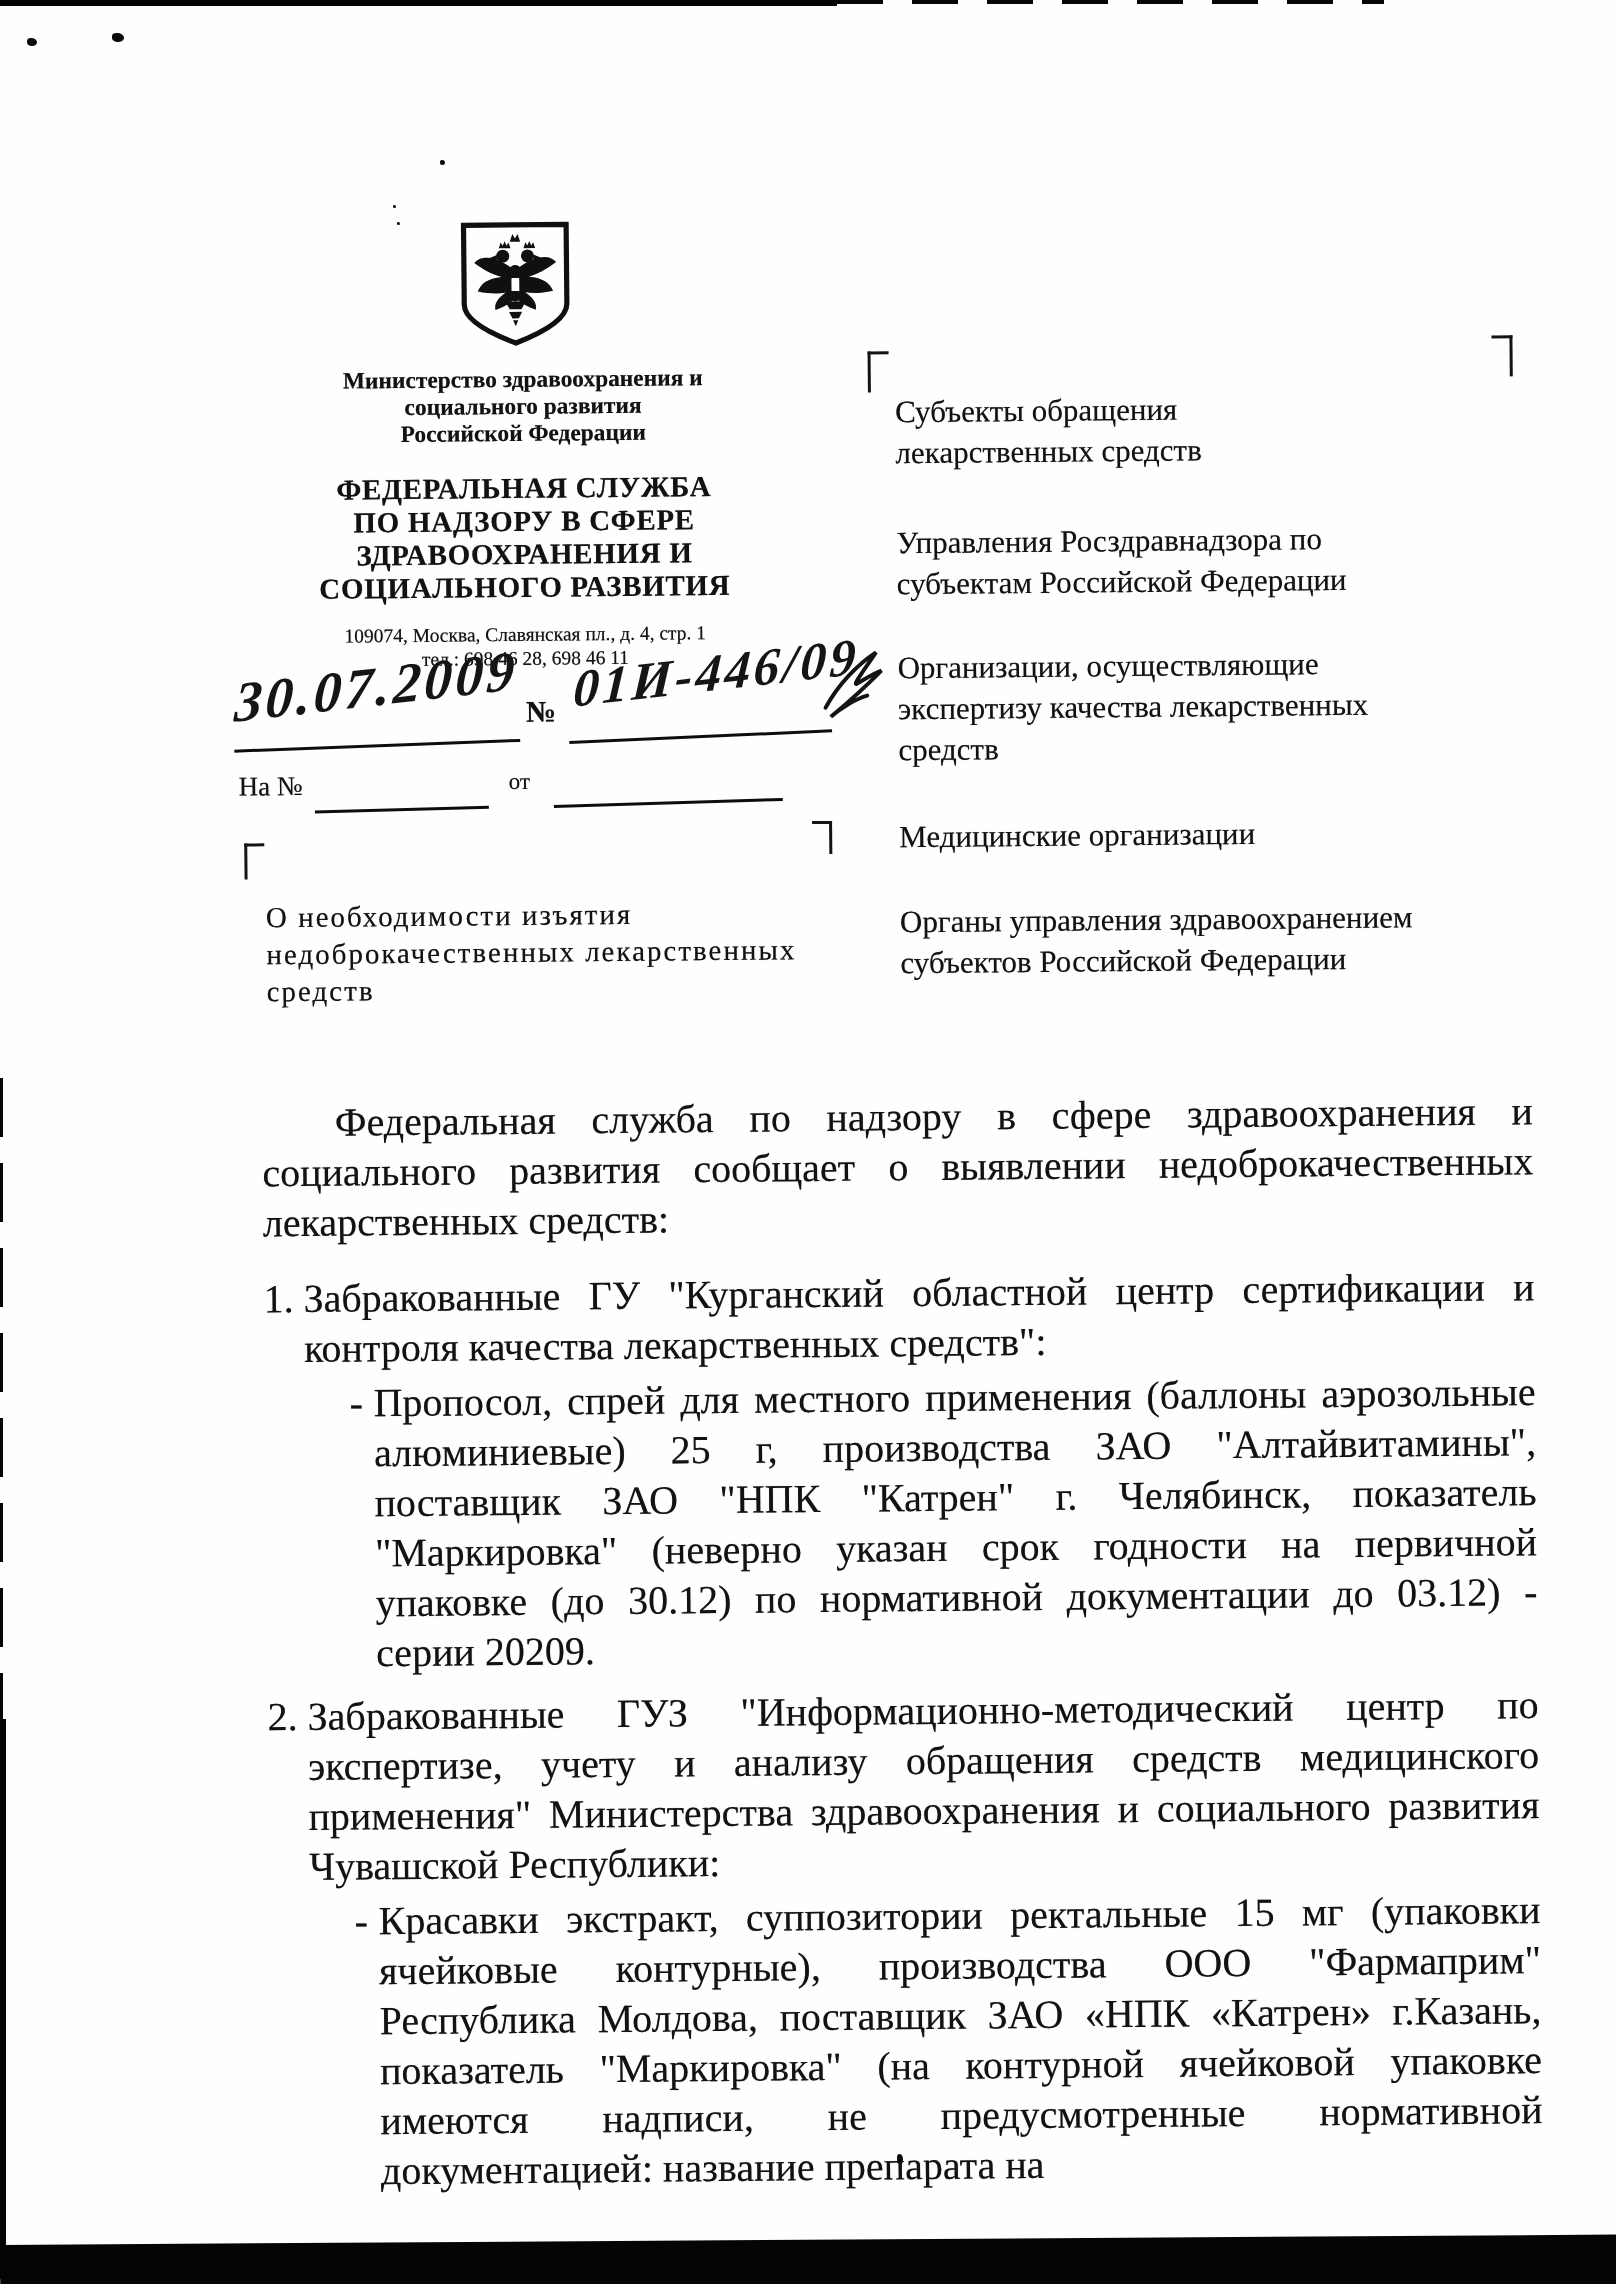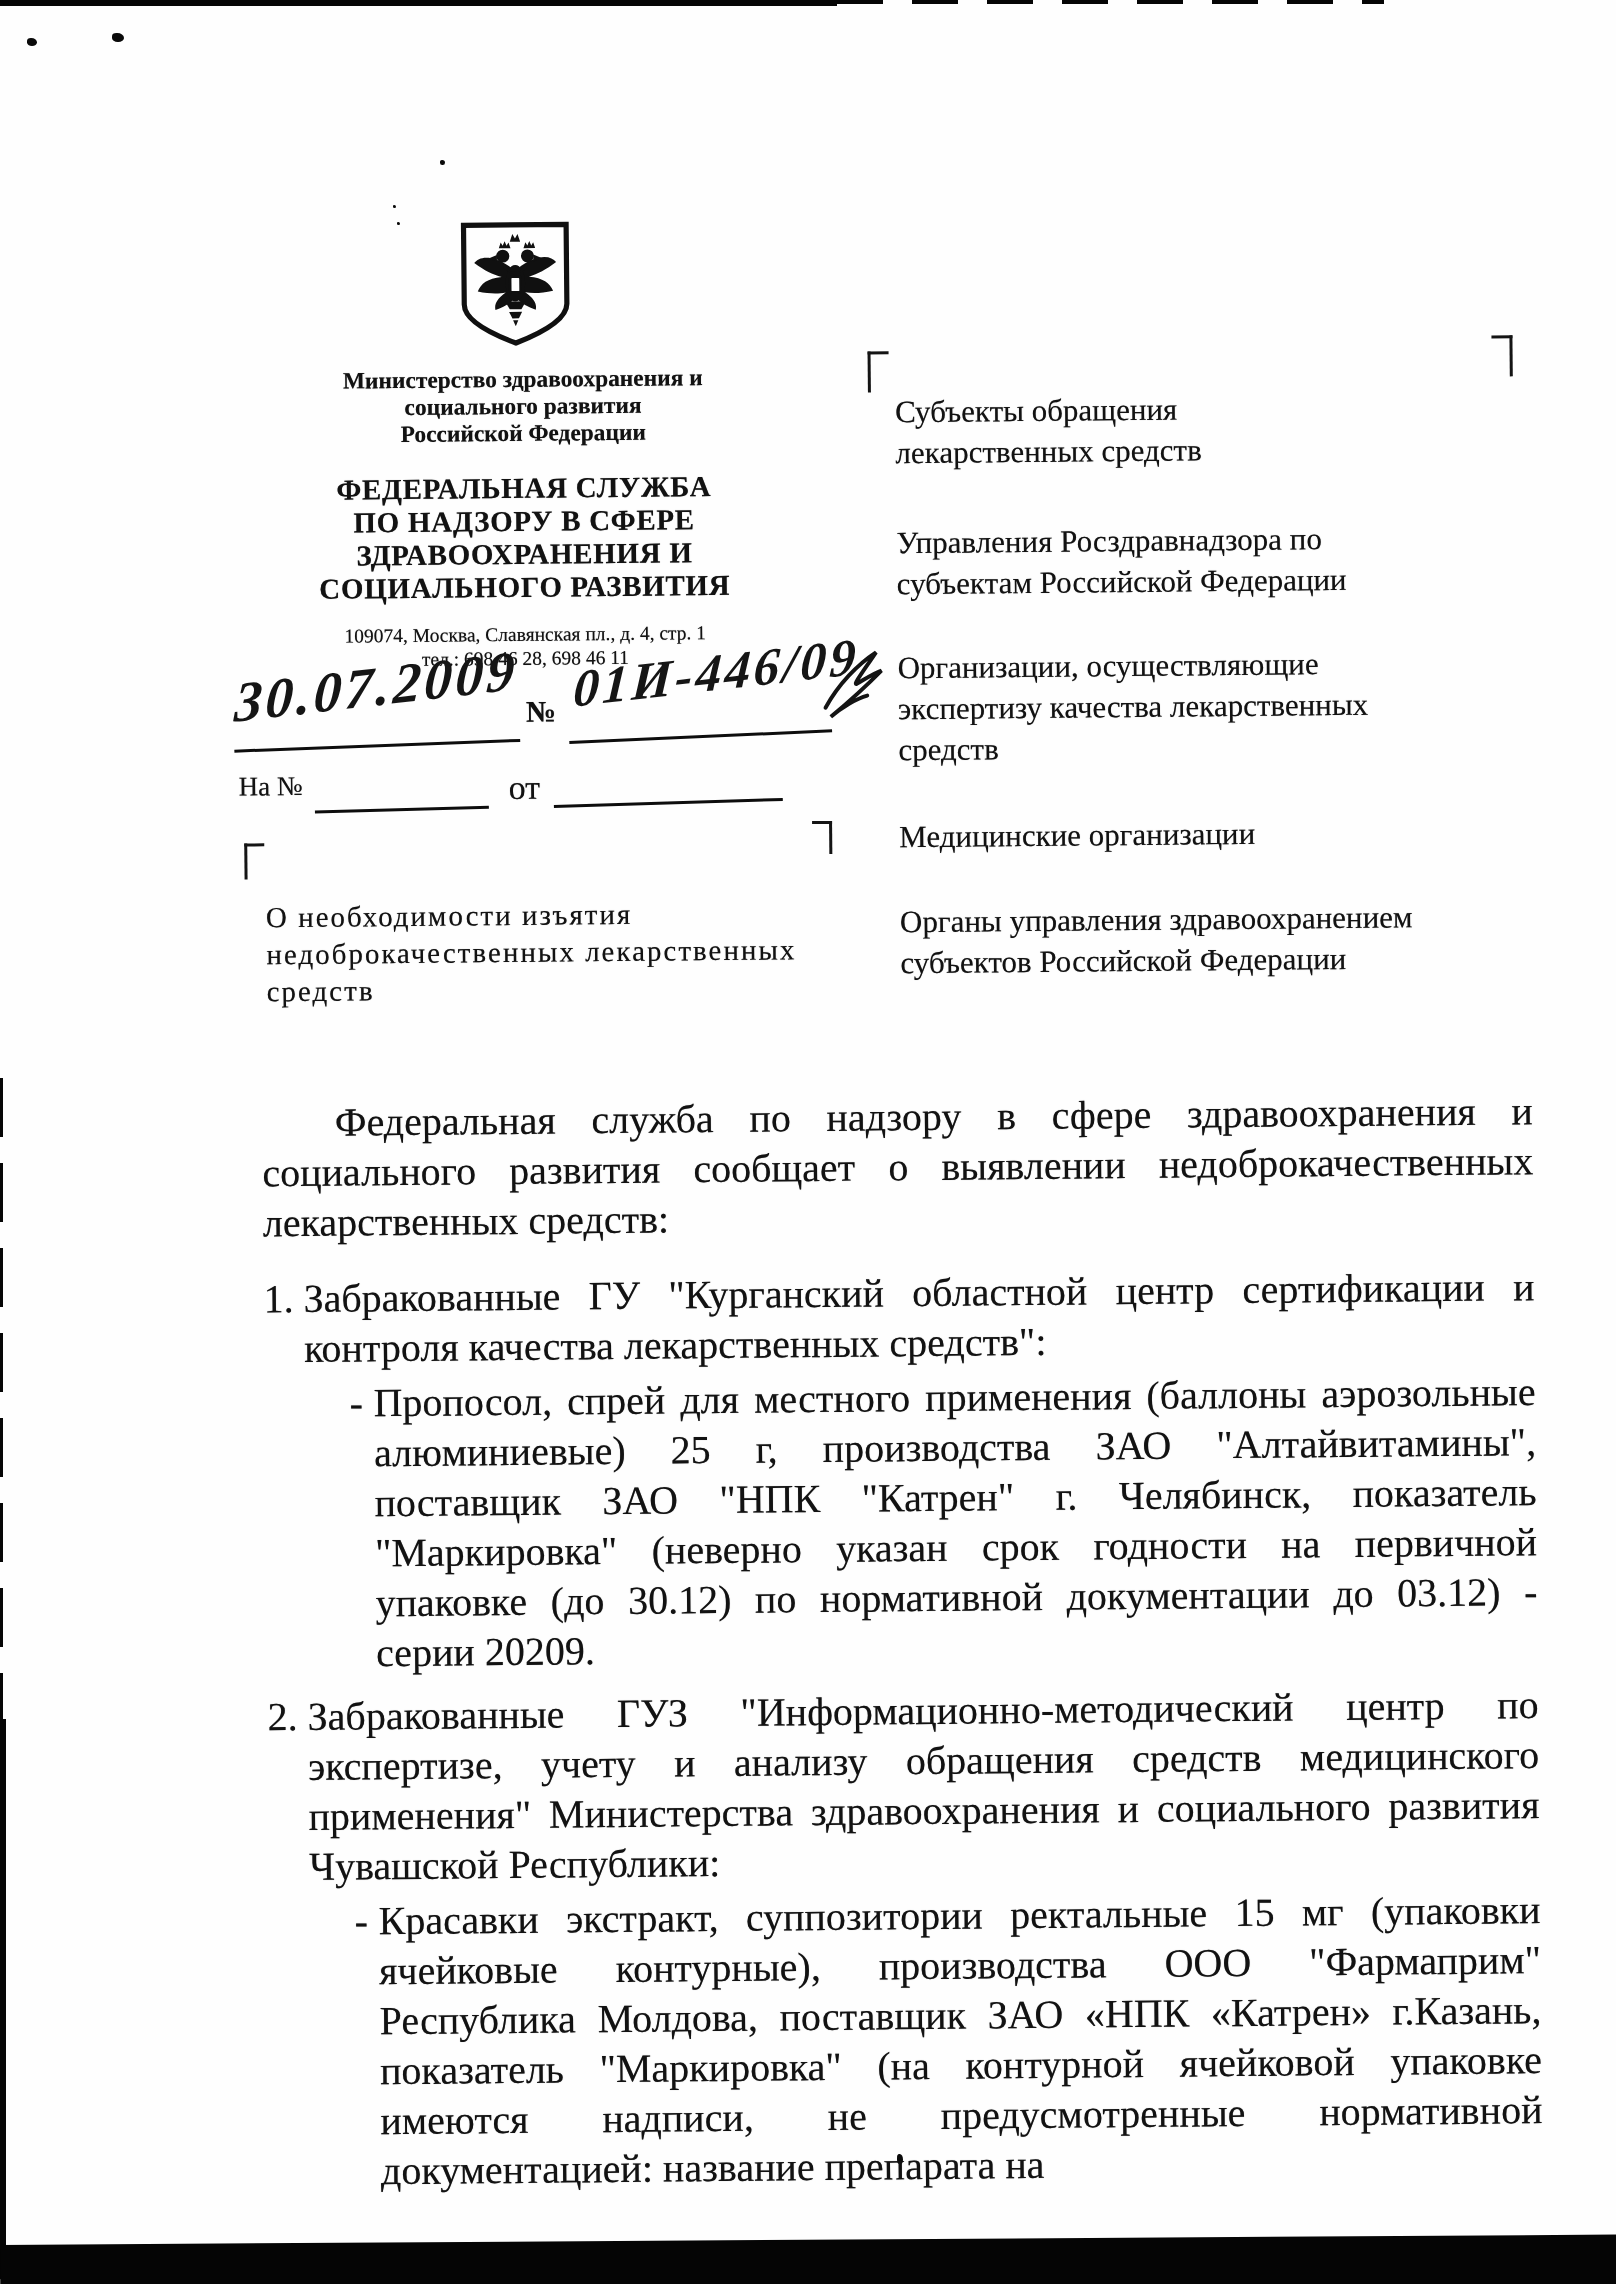--- a/index.html
+++ b/index.html
@@ -45,21 +45,21 @@
   .hw{font-style:italic;font-weight:bold;letter-spacing:3.3px;
     font-family:"Liberation Serif",serif;color:#151515;}
   .hw-date{left:229px;top:656px;font-size:56px;transform:rotate(-6deg) skewX(-10deg);}
   .hw-num{left:568px;top:648px;font-size:52px;transform:rotate(-6deg) skewX(-10deg);}
   .no-sign{left:521px;top:698px;font-size:30px;font-weight:bold;}
   .rule{background:#0d0d0d;height:3.3px;}
   .rule-date{left:229px;top:746px;width:286px;transform:rotate(-1.6deg);}
   .rule-num{left:564px;top:740px;width:263px;transform:rotate(-2deg);}
   .na-label{left:233px;top:772px;font-size:27px;}
   .rule-na{left:309px;top:810px;width:174px;transform:rotate(-1deg);height:2.6px;}
-  .ot-label{left:503px;top:772px;font-size:34px;}
+  .ot-label{left:503px;top:772px;font-size:23px;}
   .rule-ot{left:548px;top:806px;width:229px;transform:rotate(-1.2deg);height:2.6px;}
 
   
   .mark{border:0 solid #141414;}
   .mark-tl{border-left-width:3.3px;border-top-width:3.3px;}
   .mark-tr{border-right-width:3.3px;border-top-width:3.3px;}
   .subj-mark-l{left:238px;top:844px;width:17px;height:33px;}
   .subj-mark-r{left:806px;top:827px;width:17px;height:30px;}
   .recip-mark-l{left:866px;top:358px;width:18px;height:38px;}
   .recip-mark-r{left:1490px;top:348px;width:18px;height:38px;}

